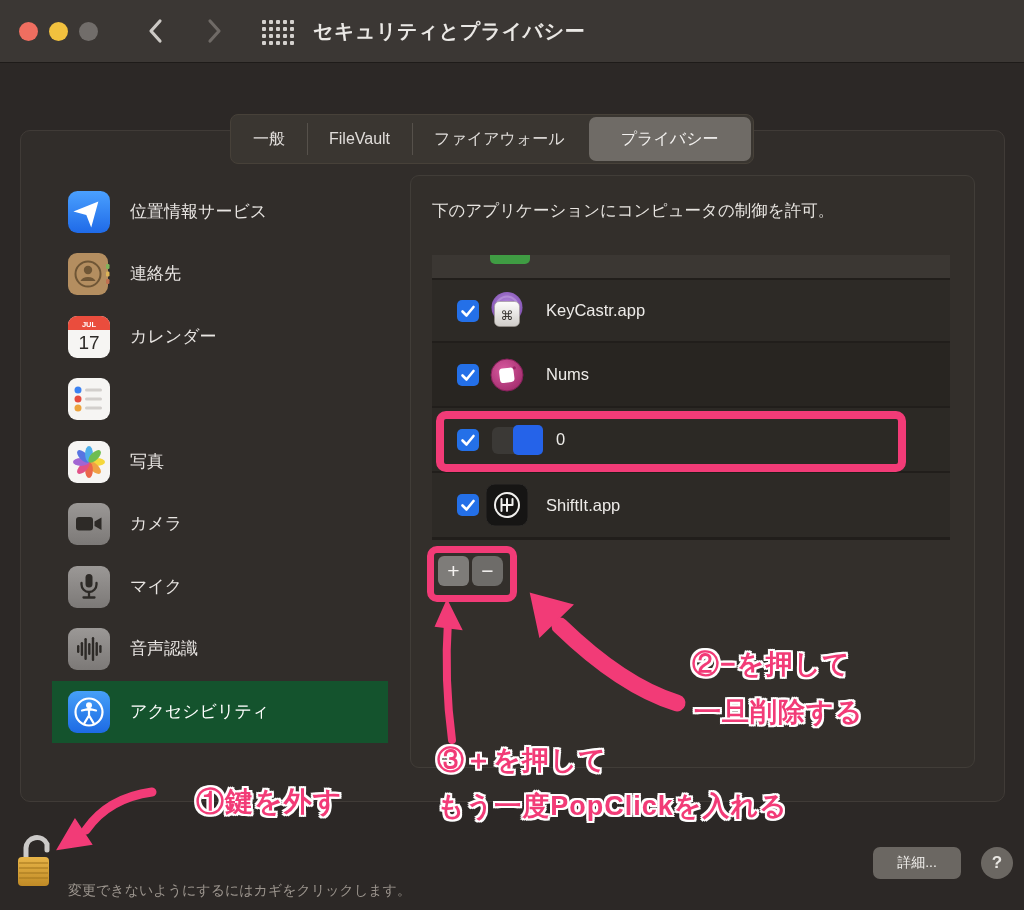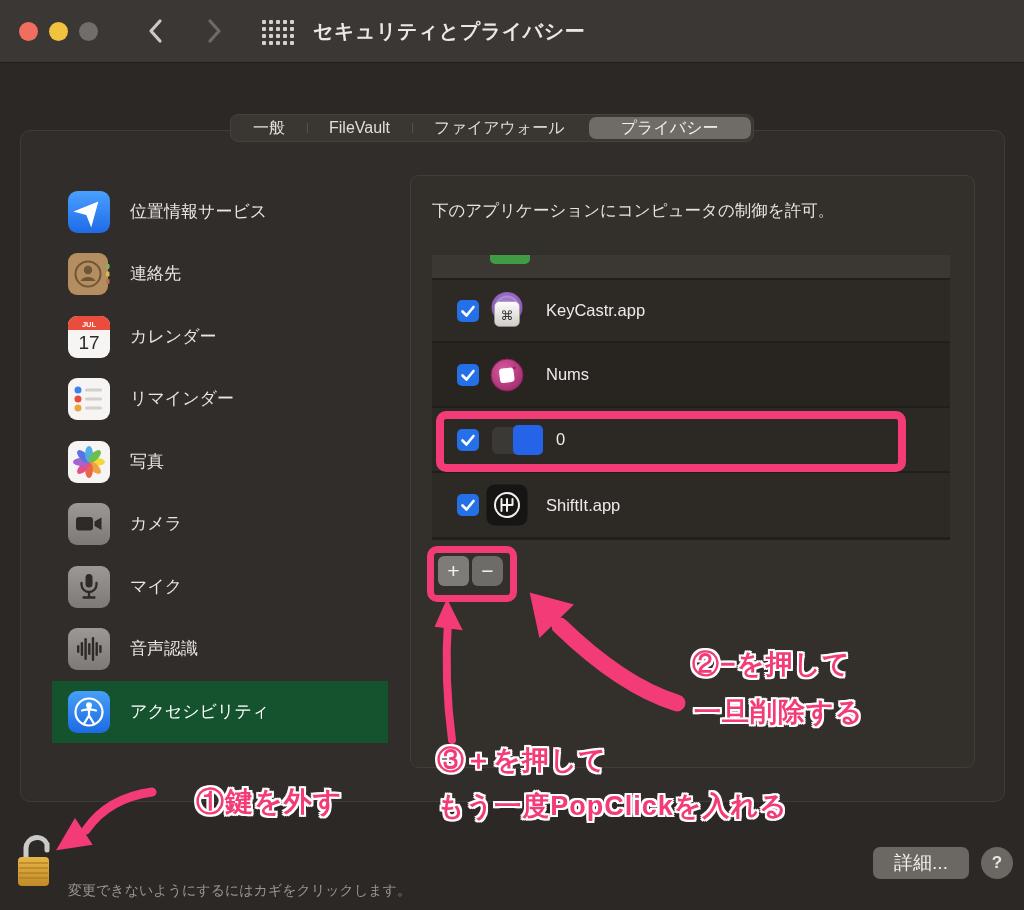--- a/index.html
+++ b/index.html
@@ -19,21 +19,21 @@
             grid-template-columns:repeat(5,3.5px);grid-template-rows:repeat(4,3.5px);gap:3.5px;}
   .gridicon span{background:#d4d1ce;border-radius:1px;}
   .search{position:absolute;left:768px;top:11px;width:250px;height:40px;box-sizing:border-box;
           border:1.5px solid #57524c;border-radius:10px;background:#3a3633;display:flex;align-items:center;}
   .search input{background:transparent;border:none;outline:none;width:180px;
                 font-size:17px;color:#cfccc8;font-family:"Liberation Sans",sans-serif;}
   .search input::placeholder{color:#8d8680;}
   
   .tabbox{position:absolute;left:20px;top:130px;width:983px;height:670px;background:#312d2a;
           border:1px solid #403b37;border-radius:10px;}
-  .tabs{position:absolute;left:230px;top:114px;height:28px;display:flex;box-sizing:border-box;
+  .tabs{position:absolute;left:230px;top:114px;height:50px;display:flex;box-sizing:border-box;
         background:#3a3631;border:1px solid #474139;border-radius:8px;z-index:6;}
   .seg{position:relative;display:flex;align-items:center;justify-content:center;
        padding:0 22px;font-size:16px;color:#e0ddda;white-space:nowrap;}
   .seg.divider::before{content:"";position:absolute;left:0;top:8px;bottom:8px;width:1px;background:#56514b;}
   .seg.sel{background:#6f6b66;border-radius:7px;margin:2px;color:#f4f2f0;padding:0 32px;}
   
   .side-row{position:absolute;left:52px;width:336px;height:62px;}
   .side-row.sel{background:#14532d;}
   .side-icon{position:absolute;left:16px;top:10px;width:42px;height:42px;}
   .side-label{position:absolute;left:78px;top:0;height:62px;line-height:62px;
@@ -52,23 +52,23 @@
   .app-label{position:absolute;left:114px;top:0;height:100%;display:flex;align-items:center;
              font-size:16.5px;color:#edebe8;white-space:nowrap;}
   .chip-dark{position:absolute;left:6px;top:8px;width:38px;height:27px;background:#3b3936;border-radius:6px;}
   .chip-blue{position:absolute;left:27px;top:6px;width:30px;height:30px;background:#2563e9;border-radius:5px;}
   .pmbtn{position:absolute;top:556px;width:31px;height:30px;box-sizing:border-box;border-radius:6px;
          display:flex;align-items:center;justify-content:center;font-size:21px;color:#f4f2f0;}
   .plus{left:438px;background:#7e7c79;}
   .minus{left:472px;background:#6e6c69;border-radius:6px 8px 8px 6px;}
   
   .lockhint{position:absolute;left:68px;top:858px;font-size:14px;color:#9b948d;white-space:nowrap;margin-top:24px;}
-  .details-btn{position:absolute;left:873px;top:847px;width:96px;height:32px;background:#6b6762;
+  .details-btn{position:absolute;left:873px;top:847px;width:88px;height:32px;background:#6b6762;
                border-radius:7px;display:flex;align-items:center;justify-content:center;
-               font-size:19px;color:#f2f0ed;}
+               font-size:14px;color:#f2f0ed;}
   .help-btn{position:absolute;left:981px;top:847px;width:32px;height:32px;background:#6b6762;
             border-radius:50%;display:flex;align-items:center;justify-content:center;
             font-size:17px;font-weight:bold;color:#e9e7e3;}
   .lock{position:absolute;left:14px;top:826px;width:46px;height:64px;}
   
   .hl-box{position:absolute;border:8px solid #f23b77;border-radius:10px;z-index:20;}
   .hl-row{left:436px;top:411px;width:454px;height:45px;}
   .hl-pm{left:427px;top:546px;width:76px;height:42px;border-width:7px;}
   .anno{position:absolute;font-weight:bold;font-size:27px;color:#f23b77;letter-spacing:1px;
         white-space:nowrap;z-index:30;
@@ -184,21 +184,20 @@
         <svg width="42" height="42" viewBox="0 0 42 42">
           <rect width="42" height="42" rx="9" fill="#f6f5f3"></rect>
           <circle cx="10" cy="12" r="3.5" fill="#3b82f2"></circle>
             <rect x="17" y="10.5" width="17" height="3" rx="1.5" fill="#d2cfcc"></rect>
           <circle cx="10" cy="21" r="3.5" fill="#e64c3f"></circle>
             <rect x="17" y="19.5" width="17" height="3" rx="1.5" fill="#d2cfcc"></rect>
           <circle cx="10" cy="30" r="3.5" fill="#eca33d"></circle>
             <rect x="17" y="28.5" width="17" height="3" rx="1.5" fill="#d2cfcc"></rect>
         </svg>
       </span>
-      <span class="side-label">リマインダー</span>
     </div>
 
     <div class="side-row" style="top:431px;">
       <span class="side-icon">
         <svg width="42" height="42" viewBox="0 0 42 42">
           <rect width="42" height="42" rx="9" fill="#f6f5f3"></rect>
           <g opacity="0.92">
             <ellipse cx="29" cy="21" rx="8" ry="3.9" fill="#f5d52c" transform="rotate(0 21 21)"></ellipse>
             <ellipse cx="29" cy="21" rx="8" ry="3.9" fill="#f09a36" transform="rotate(45 21 21)"></ellipse>
             <ellipse cx="29" cy="21" rx="8" ry="3.9" fill="#ea5a3c" transform="rotate(90 21 21)"></ellipse>

